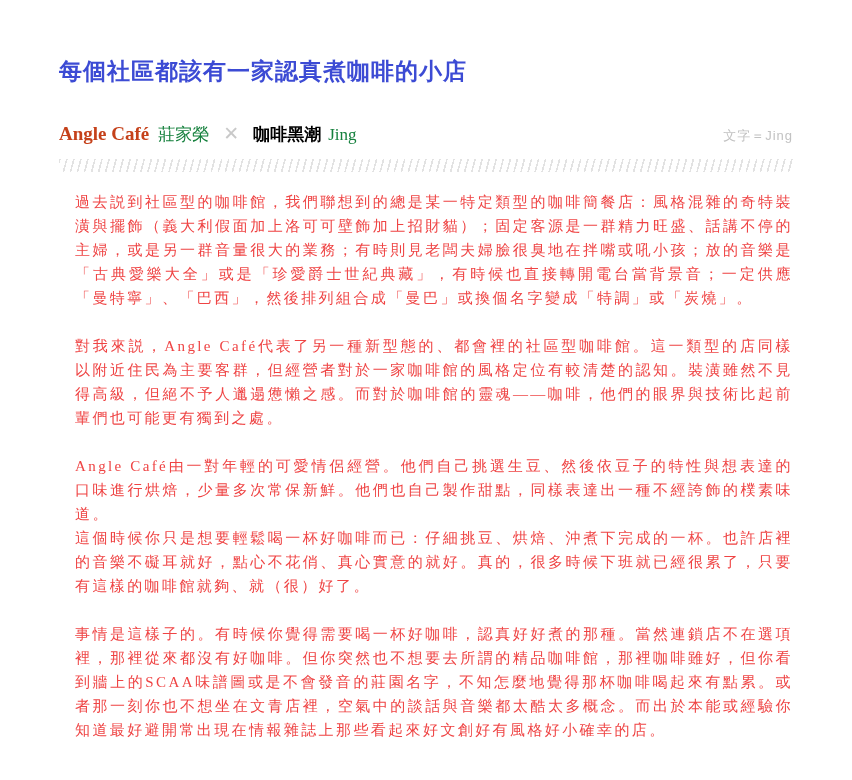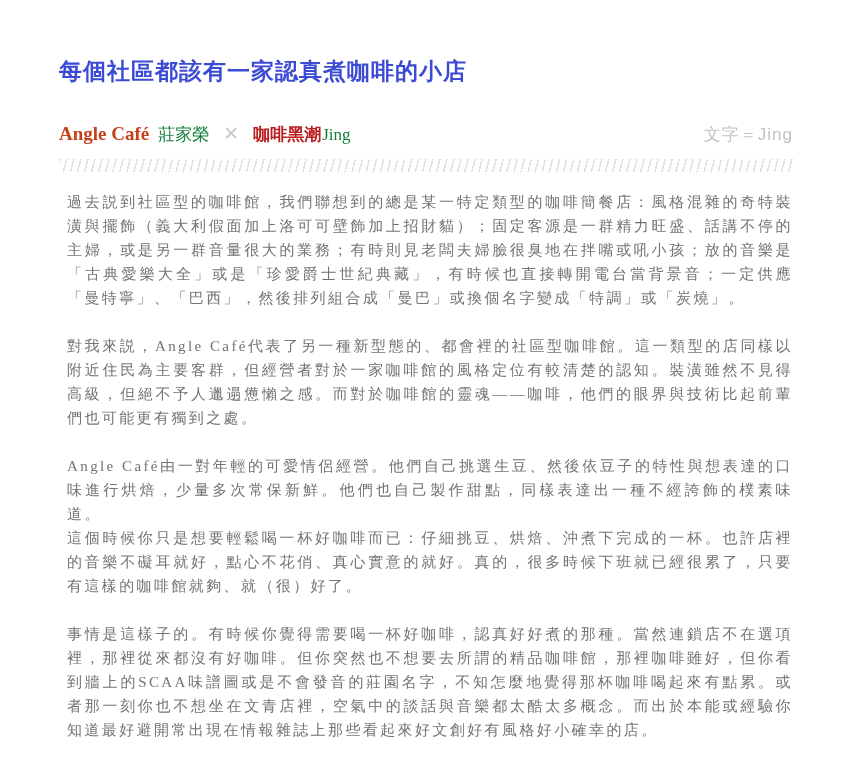--- a/index.html
+++ b/index.html
@@ -53,52 +53,52 @@
   .byline .cross {
     font-family: "Liberation Sans", sans-serif;
     font-size: 19px;
     color: #c9c9c9;
     margin: 0 14px;
   }
   .byline .collab {
     font-family: "Liberation Serif", serif;
     font-weight: bold;
     font-size: 17px;
-    color: #b91c1c;
+    color: #000000;
     margin-top: 24px;
   }
-  .byline .writer { margin-left: 1px; }
+  .byline .writer { margin-left: 7px; }
   .credit {
     font-family: "Liberation Sans", sans-serif;
-    font-size: 17px;
+    font-size: 13px;
     color: #c2c2c2;
     letter-spacing: 1px;
   }
   .divider {
     margin-top: 13px;
     height: 13px;
     width: 734px;
     background: repeating-linear-gradient(
       105deg,
       #e2e2e2 0px,
       #e2e2e2 1.6px,
       transparent 1.6px,
       transparent 6.8px
     );
   }
   article {
     margin-top: 18px;
   }
   article p {
-    margin: 0 0 24px 8px;
+    margin: 0 0 24px 16px;
     font-family: "Liberation Serif", serif;
     font-size: 15px;
     line-height: 24px;
     letter-spacing: 2.4px;
-    color: #737373;
+    color: #ef4444;
     text-align: justify;
     text-justify: inter-character;
   }
   article p.tight {
     margin-bottom: 0;
   }
 </style>
 </head>
 <body>
 

